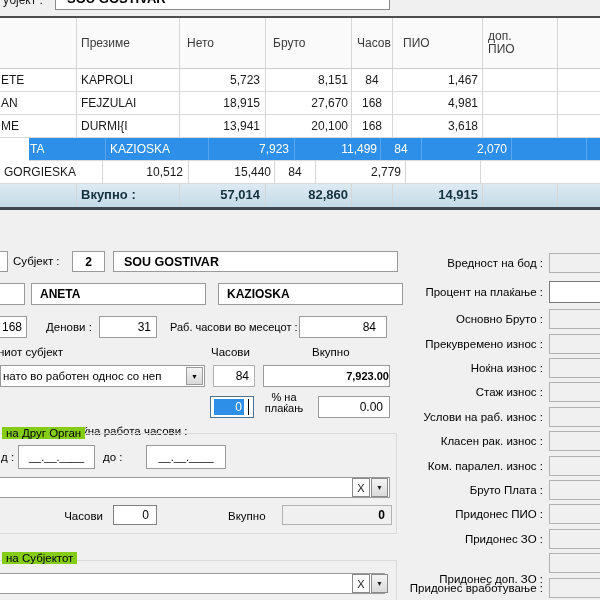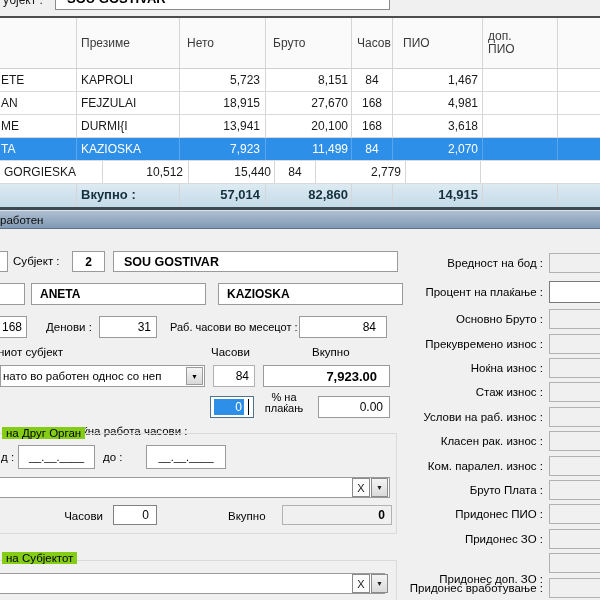--- a/index.html
+++ b/index.html
@@ -25,21 +25,21 @@
   .c4{width:41px;text-align:center;}
   .c5{width:90px;text-align:right;padding-right:4px;}
   .c6{width:75px;}
   .c7{flex:1;border-right:none;}
   .ghead{height:51px;background:#fafafa;border-bottom:1px solid #cfcfcf;color:#3a3a3a;}
   .ghead .gc{display:flex;align-items:center;text-align:left;padding-right:0;white-space:pre-line;line-height:13px;}
   .ghead .c2,.ghead .c3{padding-left:7px;justify-content:flex-start;}
   .ghead .c4{padding-left:5px;}
   .ghead .c5{padding-left:10px;}
   .ghead .c6{padding-left:5px;}
-  .grow.selected{background:var(--selection,#2e8fe9);color:#fff;}
+  .grow.selected{background:var(--selection,#2e8fe9);color:#fff;margin-left:29px;}
   .grow.selected .gc{border-right-color:#5aa6ee;}
   .gtotal{background:linear-gradient(#ddeaf2,var(--total_row_bg,#c4dbe8));font-weight:bold;color:#14313d;font-size:13px;border-bottom:none;}
   .tbl-bottomline{position:absolute;left:0;top:207px;width:600px;height:3px;background:#3e4852;}
 
   
   .titlebar{position:absolute;left:0;top:210px;width:600px;height:19px;
             background:linear-gradient(var(--titlebar_top,#aebfd2),var(--titlebar_bottom,#8099b3));
             border-top:1px solid #d8e1ea;border-bottom:1px solid #5f7287;}
   .titlebar span{position:absolute;left:0px;top:3px;font-size:11.5px;color:#0a0a0a;}
 
@@ -147,23 +147,20 @@
       <div class="gc c2">57,014</div>
       <div class="gc c3">82,860</div>
       <div class="gc c4"></div>
       <div class="gc c5">14,915</div>
       <div class="gc c6"></div>
       <div class="gc c7"></div>
     </div>
   </div>
   <div class="tbl-bottomline"></div>
 
-  <div class="titlebar">
-    <span>работен</span>
-  </div>
 
   <div class="form">
 
     <div class="box" style="left:-30px;top:22px;width:38px;height:21px;"></div>
     <div class="lbl" style="left:13px;top:26px;text-align:center;">Субјект :</div>
     <div class="box bold center" style="left:72px;top:22px;width:33px;height:21px;">2</div>
     <div class="box bold" style="left:113px;top:22px;width:285px;height:21px;padding-left:10px;font-size:12.5px;">SOU GOSTIVAR</div>
 
     <div class="box" style="left:-30px;top:54px;width:55px;height:22px;"></div>
     <div class="box bold" style="left:31px;top:54px;width:175px;height:22px;padding-left:8px;">ANETA</div>
@@ -177,21 +174,21 @@
 
     <div class="lbl" style="left:-2px;top:117px;">ниот субјект</div>
     <div class="lbl" style="left:211px;top:117px;">Часови</div>
     <div class="lbl" style="left:312px;top:117px;">Вкупно</div>
 
     <div class="box" style="left:0px;top:136px;width:205px;height:22px;">
       <span style="padding-left:2px;font-size:11.5px;">нато во работен однос со неп</span>
       <span class="combo-arrow">▼</span>
     </div>
     <div class="box right" style="left:213px;top:136px;width:42px;height:22px;padding-right:5px;border-color:#b0b0b0;">84</div>
-    <div class="box bold right" style="left:263px;top:136px;width:127px;height:22px;padding-right:12px;font-size:13px;">7,923.00</div>
+    <div class="box bold right" style="left:263px;top:136px;width:127px;height:22px;padding-right:0;font-size:11px;">7,923.00</div>
 
     <div class="lbl" style="left:68px;top:172px;width:143px;text-align:left;margin-top:24px;">Ноќна работа часови :</div>
     <div class="box" style="left:210px;top:167px;width:44px;height:22px;border-color:#4f7290;">
       <span class="nightsel">0</span>
       <span class="caret"></span>
     </div>
     <div class="pct" style="left:255px;top:163px;width:58px;">% на
 плаќањ</div>
     <div class="box right" style="left:318px;top:167px;width:72px;height:22px;padding-right:6px;">0.00</div>
 

